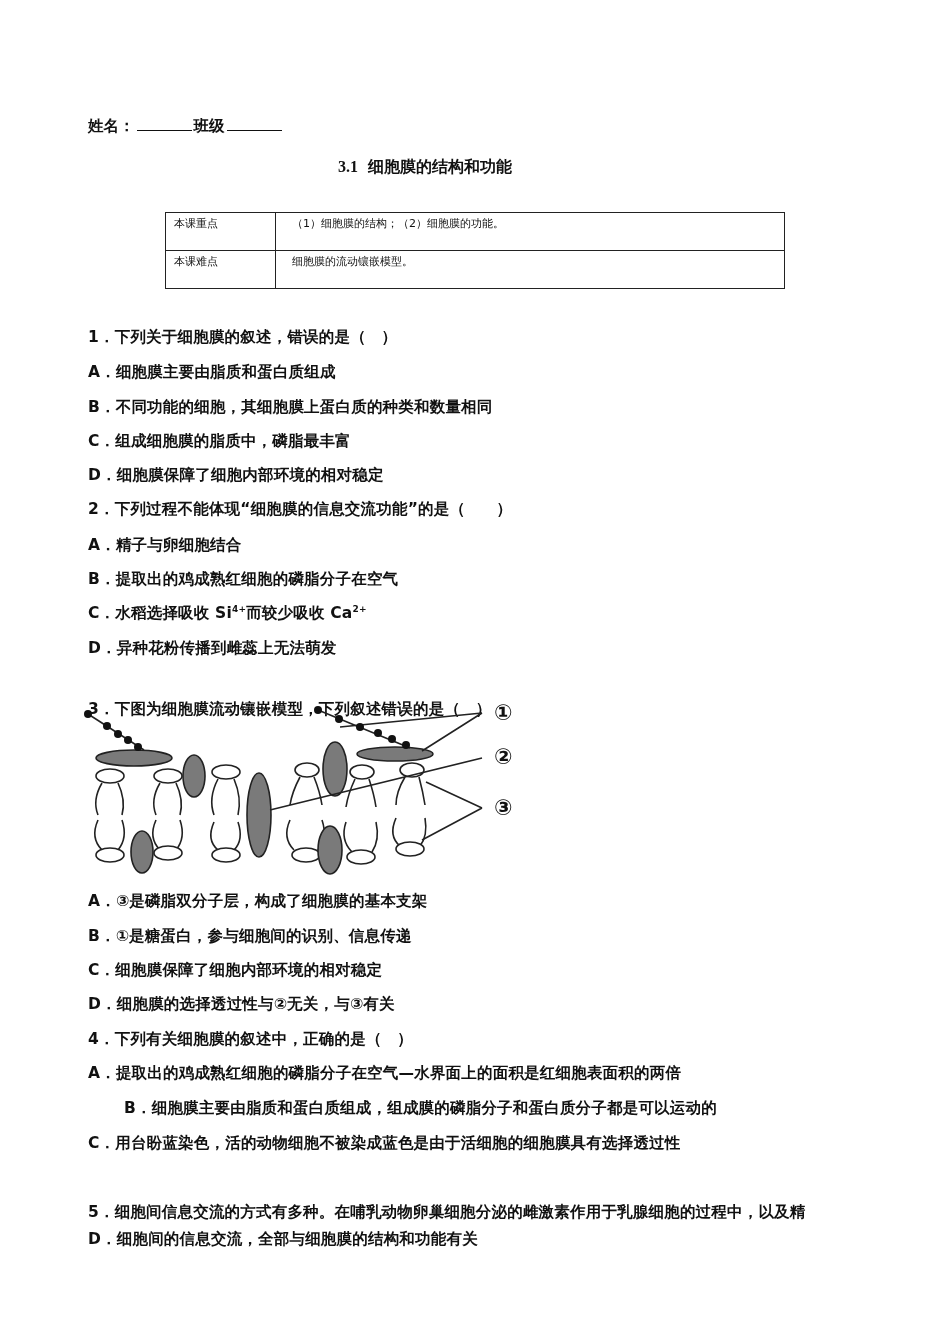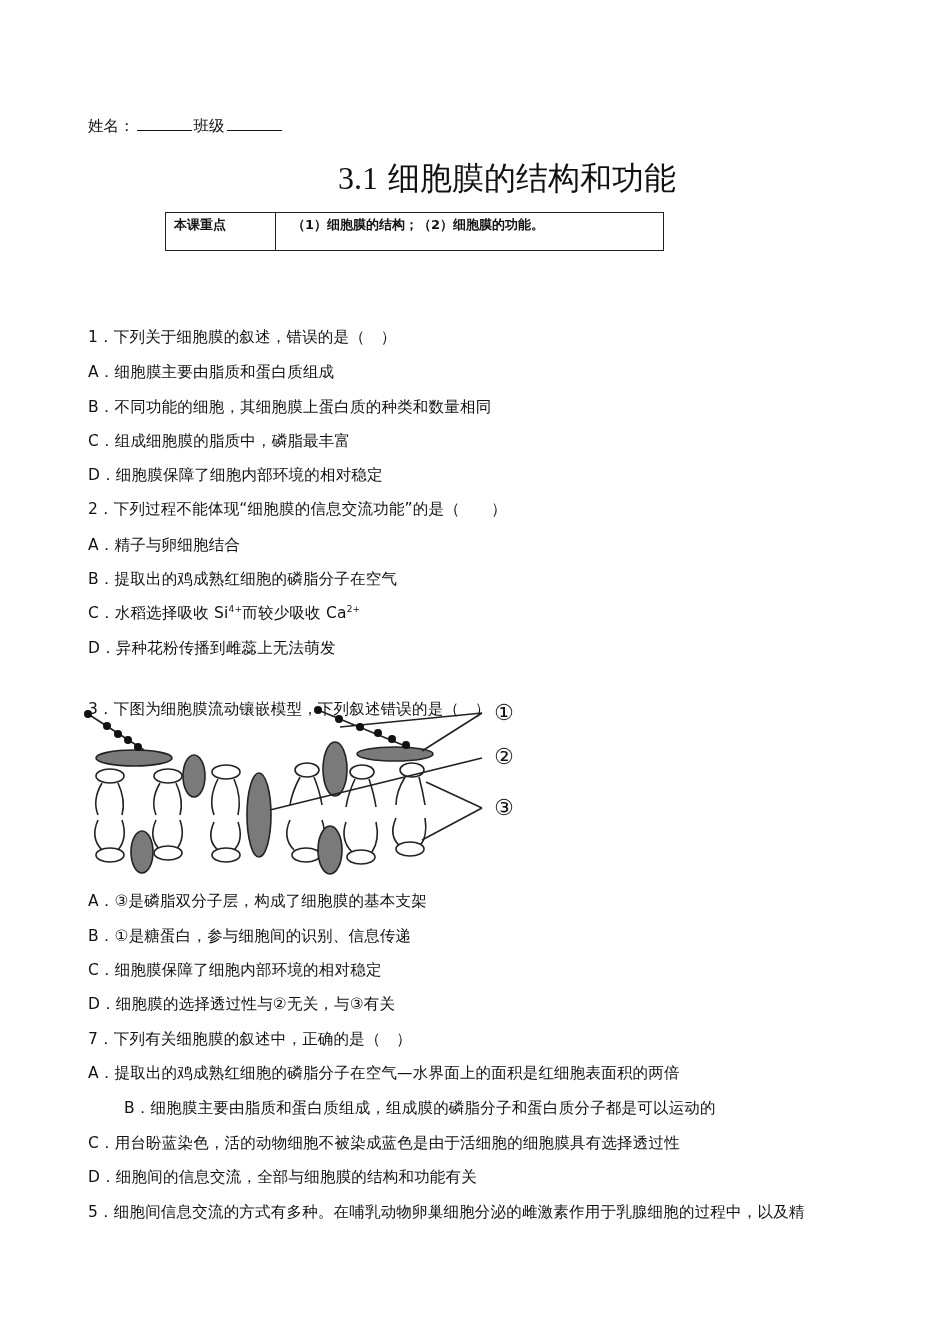--- a/index.html
+++ b/index.html
@@ -1,29 +1,29 @@
 <!DOCTYPE html>
 <html><head>
   <meta charset="utf-8">
   <style>
     html, body { margin: 0; padding: 0; background: #ffffff; }
     body {
       width: 950px; height: 1344px; position: relative; overflow: hidden;
       font-family: "DejaVu Sans", "Liberation Sans", sans-serif;
       color: #111111;
     }
-    .abs { position: absolute; white-space: nowrap; }
+    .abs { position: absolute; white-space: nowrap; font-weight: bold; }
     .line { font-size: 15.5px; letter-spacing: 0.2px; }
     .name-row { left: 88px; top: 116px; font-size: 15.5px; }
     .blank { display:inline-block; border-bottom: 1px solid #111; width: 55px; height: 14px; vertical-align: baseline; margin: 0 2px; }
-    .title { left: 338px; top: 157px; font-size: 32px; }
+    .title { left: 338px; top: 157px; font-size: 16px; }
     .title .num { font-family: "Liberation Serif", "DejaVu Serif", serif; margin-right: 10px; }
     table.focus {
-      position: absolute; left: 165px; top: 212px; width: 499px;
-      border-collapse: collapse; font-size: 13px; font-weight: bold;
+      position: absolute; left: 165px; top: 212px; width: 620px;
+      border-collapse: collapse; font-size: 11px;
     }
     table.focus td { border: 1px solid #222; vertical-align: top; padding: 3px 8px 0 8px; height: 34px; }
     table.focus td.k { width: 93px; }
     table.focus td.v { padding-left: 16px; margin-top: 42px; }
     .diagram { position: absolute; left: 82px; top: 700px; width: 450px; height: 175px; }
     sup { font-size: 9px; }
   </style>
 </head>
 <body>
 
@@ -33,20 +33,24 @@
 
 <div class="abs title">
   <span class="num">3.1</span><span>细胞膜的结构和功能</span>
 </div>
 
 <table class="focus">
   <tbody>
       <tr>
     <td class="k">本课重点</td>
     <td class="v">（1）细胞膜的结构；（2）细胞膜的功能。</td>
+  </tr>
+  <tr>
+    <td class="k">本课难点</td>
+    <td class="v">细胞膜的流动镶嵌模型。</td>
   </tr>
 </tbody>
   </table>
 
 <div class="abs line" style="left:88px; top:327px;">1．下列关于细胞膜的叙述，错误的是（　）</div>
 <div class="abs line" style="left:88px; top:362px;">A．细胞膜主要由脂质和蛋白质组成</div>
 <div class="abs line" style="left:88px; top:397px;">B．不同功能的细胞，其细胞膜上蛋白质的种类和数量相同</div>
 <div class="abs line" style="left:88px; top:431px;">C．组成细胞膜的脂质中，磷脂最丰富</div>
 <div class="abs line" style="left:88px; top:465px;">D．细胞膜保障了细胞内部环境的相对稳定</div>
 
@@ -126,19 +130,19 @@
   <span class="abs" style="left:412px; top:0px; font-size:22px;">①</span>
   <span class="abs" style="left:412px; top:44px; font-size:22px;">②</span>
   <span class="abs" style="left:412px; top:95px; font-size:22px;">③</span>
 </div>
 
 <div class="abs line" style="left:88px; top:891px;">A．③是磷脂双分子层，构成了细胞膜的基本支架</div>
 <div class="abs line" style="left:88px; top:926px;">B．①是糖蛋白，参与细胞间的识别、信息传递</div>
 <div class="abs line" style="left:88px; top:960px;">C．细胞膜保障了细胞内部环境的相对稳定</div>
 <div class="abs line" style="left:88px; top:994px;">D．细胞膜的选择透过性与②无关，与③有关</div>
 
-<div class="abs line" style="left:88px; top:1029px;">7．下列有关细胞膜的叙述中，正确的是（　）</div>
+<div class="abs line" style="left:88px; top:1029px;">4．下列有关细胞膜的叙述中，正确的是（　）</div>
 <div class="abs line" style="left:88px; top:1063px;">A．提取出的鸡成熟红细胞的磷脂分子在空气—水界面上的面积是红细胞表面积的两倍</div>
 <div class="abs line" style="left:88px; top:1098px;margin-left:36px;">B．细胞膜主要由脂质和蛋白质组成，组成膜的磷脂分子和蛋白质分子都是可以运动的</div>
 <div class="abs line" style="left:88px; top:1133px;">C．用台盼蓝染色，活的动物细胞不被染成蓝色是由于活细胞的细胞膜具有选择透过性</div>
-<div class="abs line" style="left:88px; top:1167px;text-align:center;">D．细胞间的信息交流，全部与细胞膜的结构和功能有关</div>
+<div class="abs line" style="left:88px; top:1229px;text-align:center;">D．细胞间的信息交流，全部与细胞膜的结构和功能有关</div>
 
 <div class="abs line" style="left:88px; top:1202px;">5．细胞间信息交流的方式有多种。在哺乳动物卵巢细胞分泌的雌激素作用于乳腺细胞的过程中，以及精</div>
 
 </body></html>

